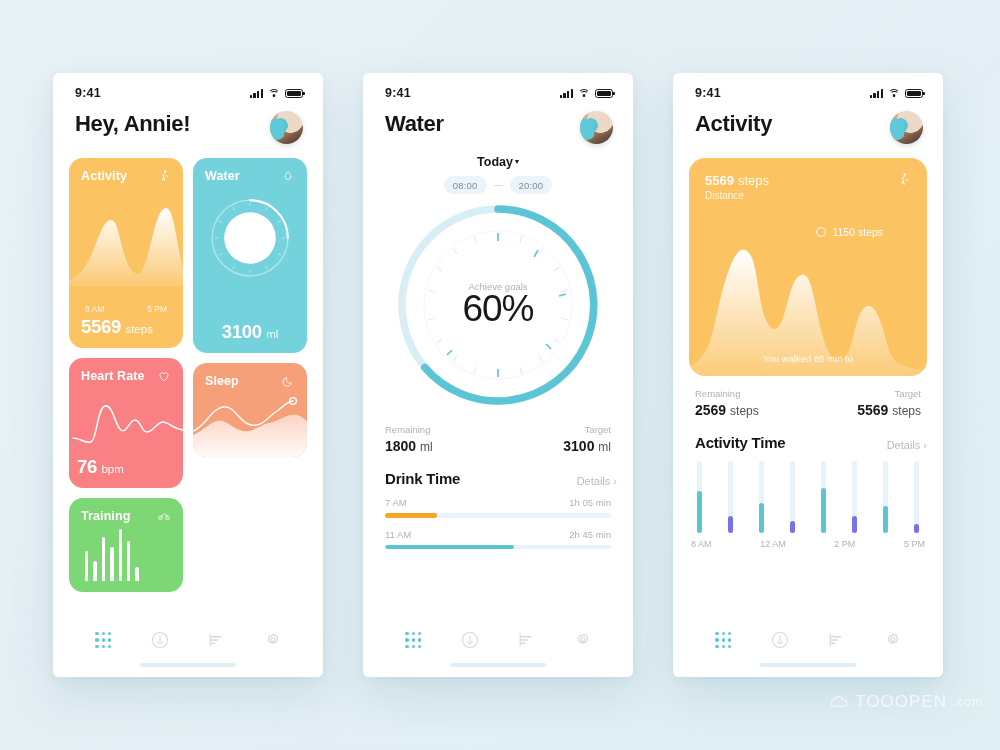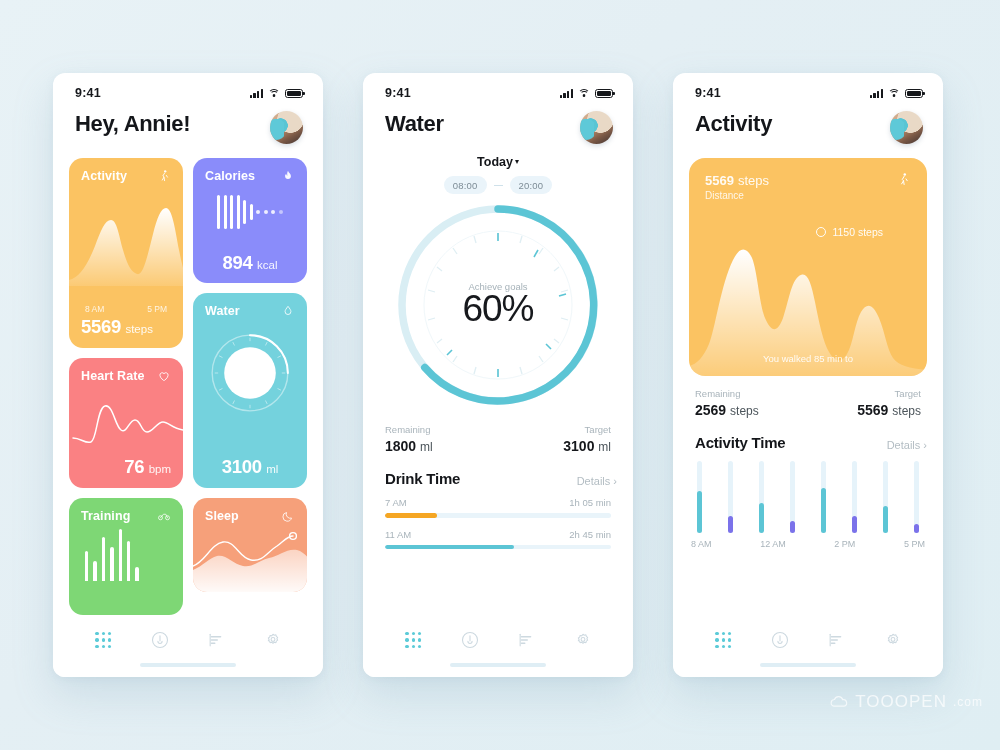--- a/index.html
+++ b/index.html
@@ -13,21 +13,21 @@
 
   .stage { position: absolute; inset: 0; }
 
   
   .phone {
     position: absolute;
     top: 73px;
     width: 270px;
     height: 604px;
     background: #ffffff;
-    border-radius: 12px;
+    border-radius: 6px;
     box-shadow: 0 18px 40px rgba(120,160,180,0.22), 0 2px 8px rgba(120,160,180,0.10);
     overflow: hidden;
   }
   #phone1 { left: 53px; }
   #phone2 { left: 363px; }
   #phone3 { left: 673px; }
 
   
   .statusbar {
     height: 34px;
@@ -82,21 +82,21 @@
   .tile-title { font-size: 12.5px; font-weight: bold; letter-spacing: .1px; }
   .tile-ico { width: 14px; height: 14px; opacity: .95; }
   .tile-val { font-size: 18.5px; font-weight: bold; letter-spacing: -0.3px; }
   .tile-unit { font-size: 11.5px; font-weight: normal; opacity: .92; }
   .axis-row { display: flex; justify-content: space-between; font-size: 8.5px; opacity: .82; padding: 0 4px; }
 
   .tile-activity { background: #fbc362; height: 190px; }
   .tile-calories { background: #8a8cfa; height: 125px; }
   .tile-heart   { background: #fa8183; height: 130px; }
   .tile-water   { background: #74d2dd; height: 195px; }
-  .tile-train   { background: #7ed775; height: 117px; }
+  .tile-train   { background: #7ed775; height: 94px; }
   .tile-sleep   { background: #f6a07a; height: 94px; }
 
   .spark { position: absolute; left: 0; right: 0; }
 
   .cal-bars { display: flex; align-items: center; gap: 3.5px; justify-content: center; margin-top: 12px; }
   .cal-bars i { display:block; width: 3px; background:#fff; border-radius: 2px; }
   .cal-bars u { display:block; width: 4px; height: 4px; border-radius:50%; background:#fff; opacity:.85; }
 
   .water-ring { position: relative; width: 86px; height: 86px; margin: 12px auto 0 auto; }
 
@@ -230,21 +230,21 @@
         <div class="tile tile-heart">
           <div class="tile-head">
             <div class="tile-title">Heart Rate</div>
             <svg class="tile-ico" viewBox="0 0 24 24">
               <path d="M12 20s-7-4.6-7-9.3A3.9 3.9 0 0 1 12 8a3.9 3.9 0 0 1 7 2.7C19 15.4 12 20 12 20z" fill="none" stroke="#fff" stroke-width="1.6"></path>
             </svg>
           </div>
           <svg class="spark" style="top:34px;height:58px;" viewBox="0 0 120 58" preserveAspectRatio="none">
             <path d="M4,46 C12,46 16,52 22,50 C28,48 28,16 36,14 C44,12 46,34 52,38 C58,42 60,28 66,28 C72,28 72,40 78,40 C84,40 88,30 94,30 C100,30 104,38 116,38" fill="none" stroke="#fff" stroke-width="1.5" stroke-linecap="round"></path>
           </svg>
-          <div style="position:absolute;left:1px;right:12px;bottom:10px;text-align:right;">
+          <div style="position:absolute;left:8px;right:12px;bottom:10px;">
             <span class="tile-val">76</span>
             <span class="tile-unit">bpm</span>
           </div>
         </div>
 
         <div class="tile tile-train">
           <div class="tile-head">
             <div class="tile-title">Training</div>
             <svg class="tile-ico" viewBox="0 0 24 24">
               <circle cx="6" cy="15" r="3.4" fill="none" stroke="#fff" stroke-width="1.4"></circle>
@@ -260,44 +260,20 @@
               <i style="height:52px"></i>
               <i style="height:40px"></i>
               <i style="height:14px"></i>
           </div>
         </div>
 
       </div>
 
       <div class="tcol">
 
-        <div class="tile tile-calories">
-          <div class="tile-head">
-            <div class="tile-title">Calories</div>
-            <svg class="tile-ico" viewBox="0 0 24 24">
-              <path d="M12 3c1 4 5 5 5 9a5 5 0 0 1-10 0c0-2 1-3 2-4 0 2 1 3 2 3-1-3 0-6 1-8z" fill="#fff"></path>
-            </svg>
-          </div>
-          <div class="cal-bars">
-            <i style="height:34px"></i>
-              <i style="height:34px"></i>
-              <i style="height:34px"></i>
-              <i style="height:34px"></i>
-            <i style="height:24px"></i>
-              <i style="height:16px"></i>
-            <u></u>
-              <u></u>
-              <u></u>
-              <u style="opacity:.5"></u>
-          </div>
-          <div style="position:absolute;left:0;right:0;bottom:9px;text-align:center;">
-            <span class="tile-val">894</span>
-            <span class="tile-unit">kcal</span>
-          </div>
-        </div>
 
         <div class="tile tile-water">
           <div class="tile-head">
             <div class="tile-title">Water</div>
             <svg class="tile-ico" viewBox="0 0 24 24">
               <path d="M12 4c3 4 5 6.5 5 9a5 5 0 0 1-10 0c0-2.5 2-5 5-9z" fill="none" stroke="#fff" stroke-width="1.5"></path>
             </svg>
           </div>
           <div class="water-ring">
             <svg viewBox="0 0 100 100" width="86" height="86">

